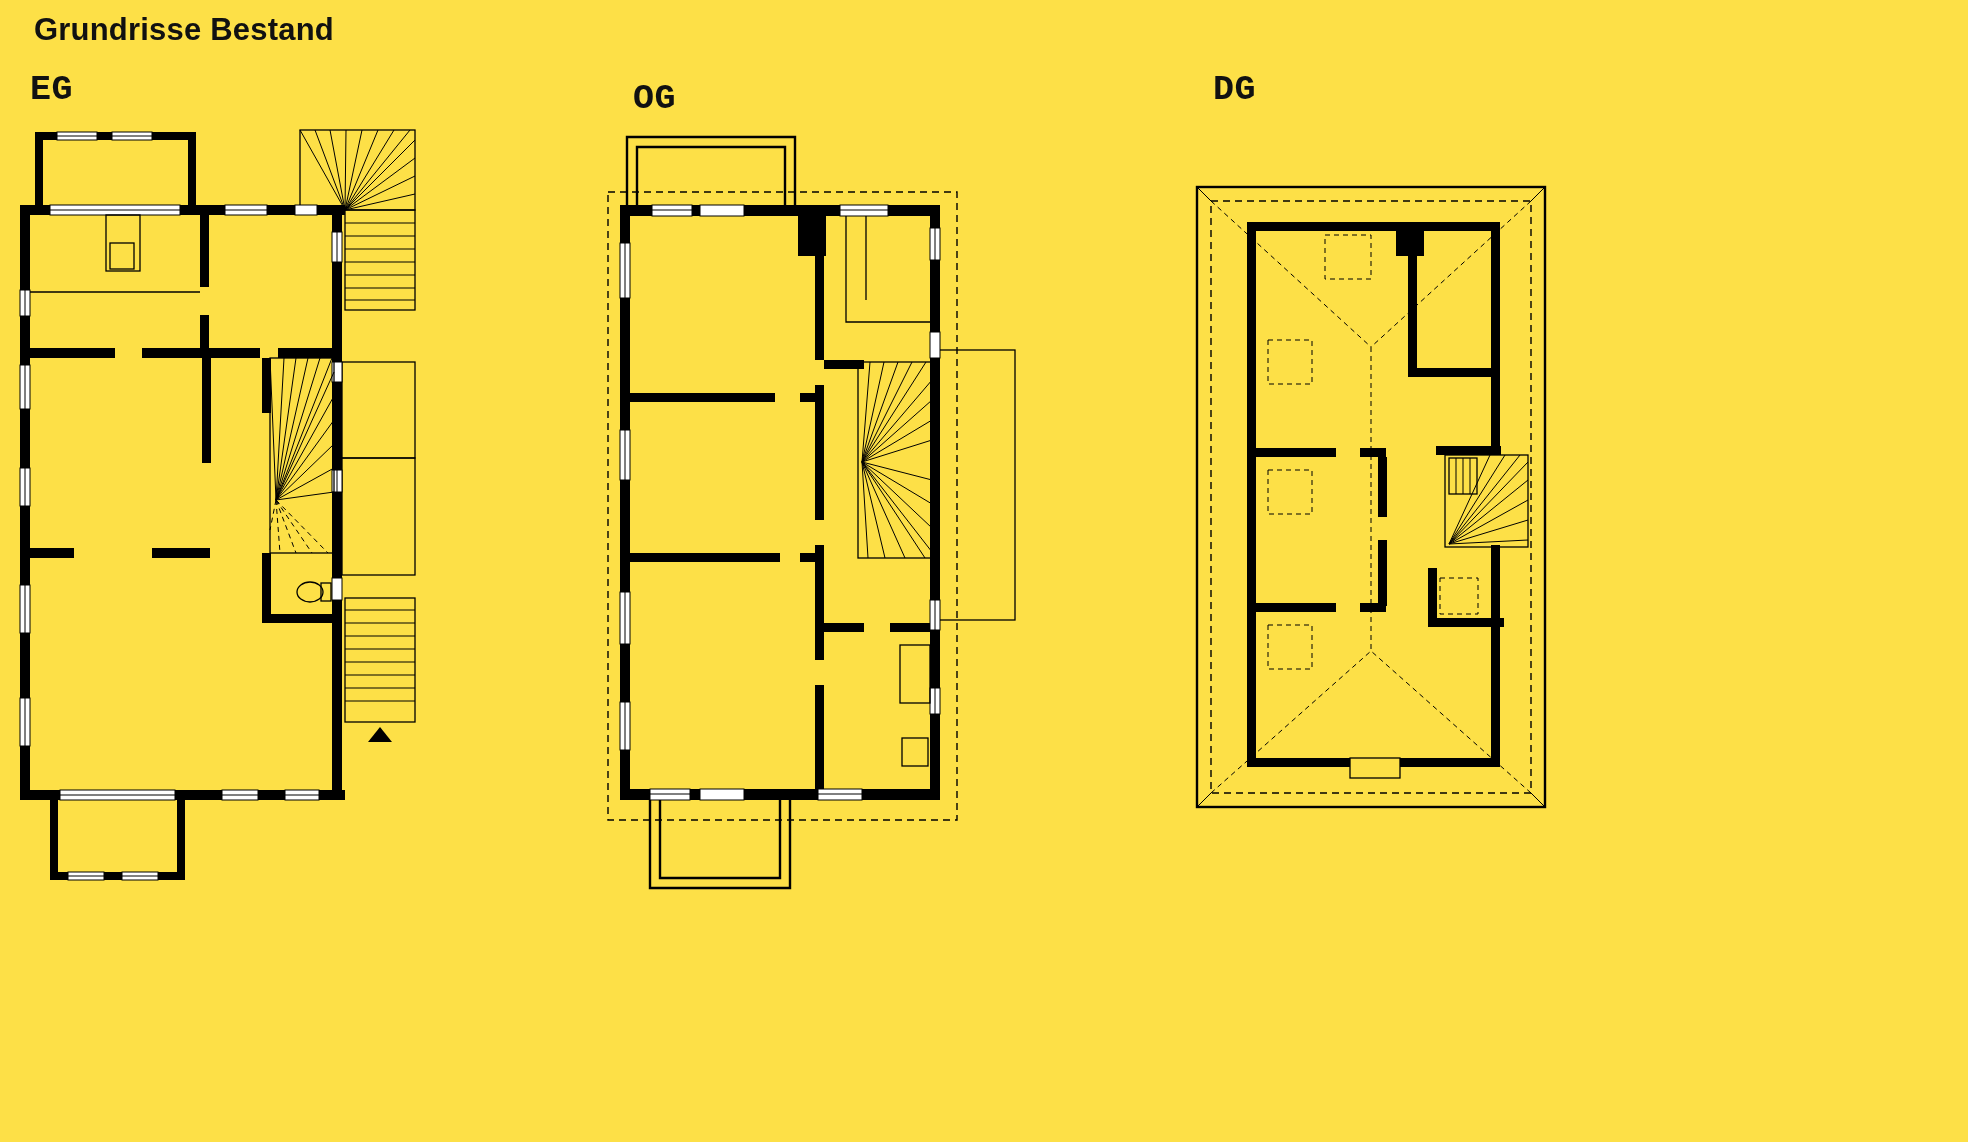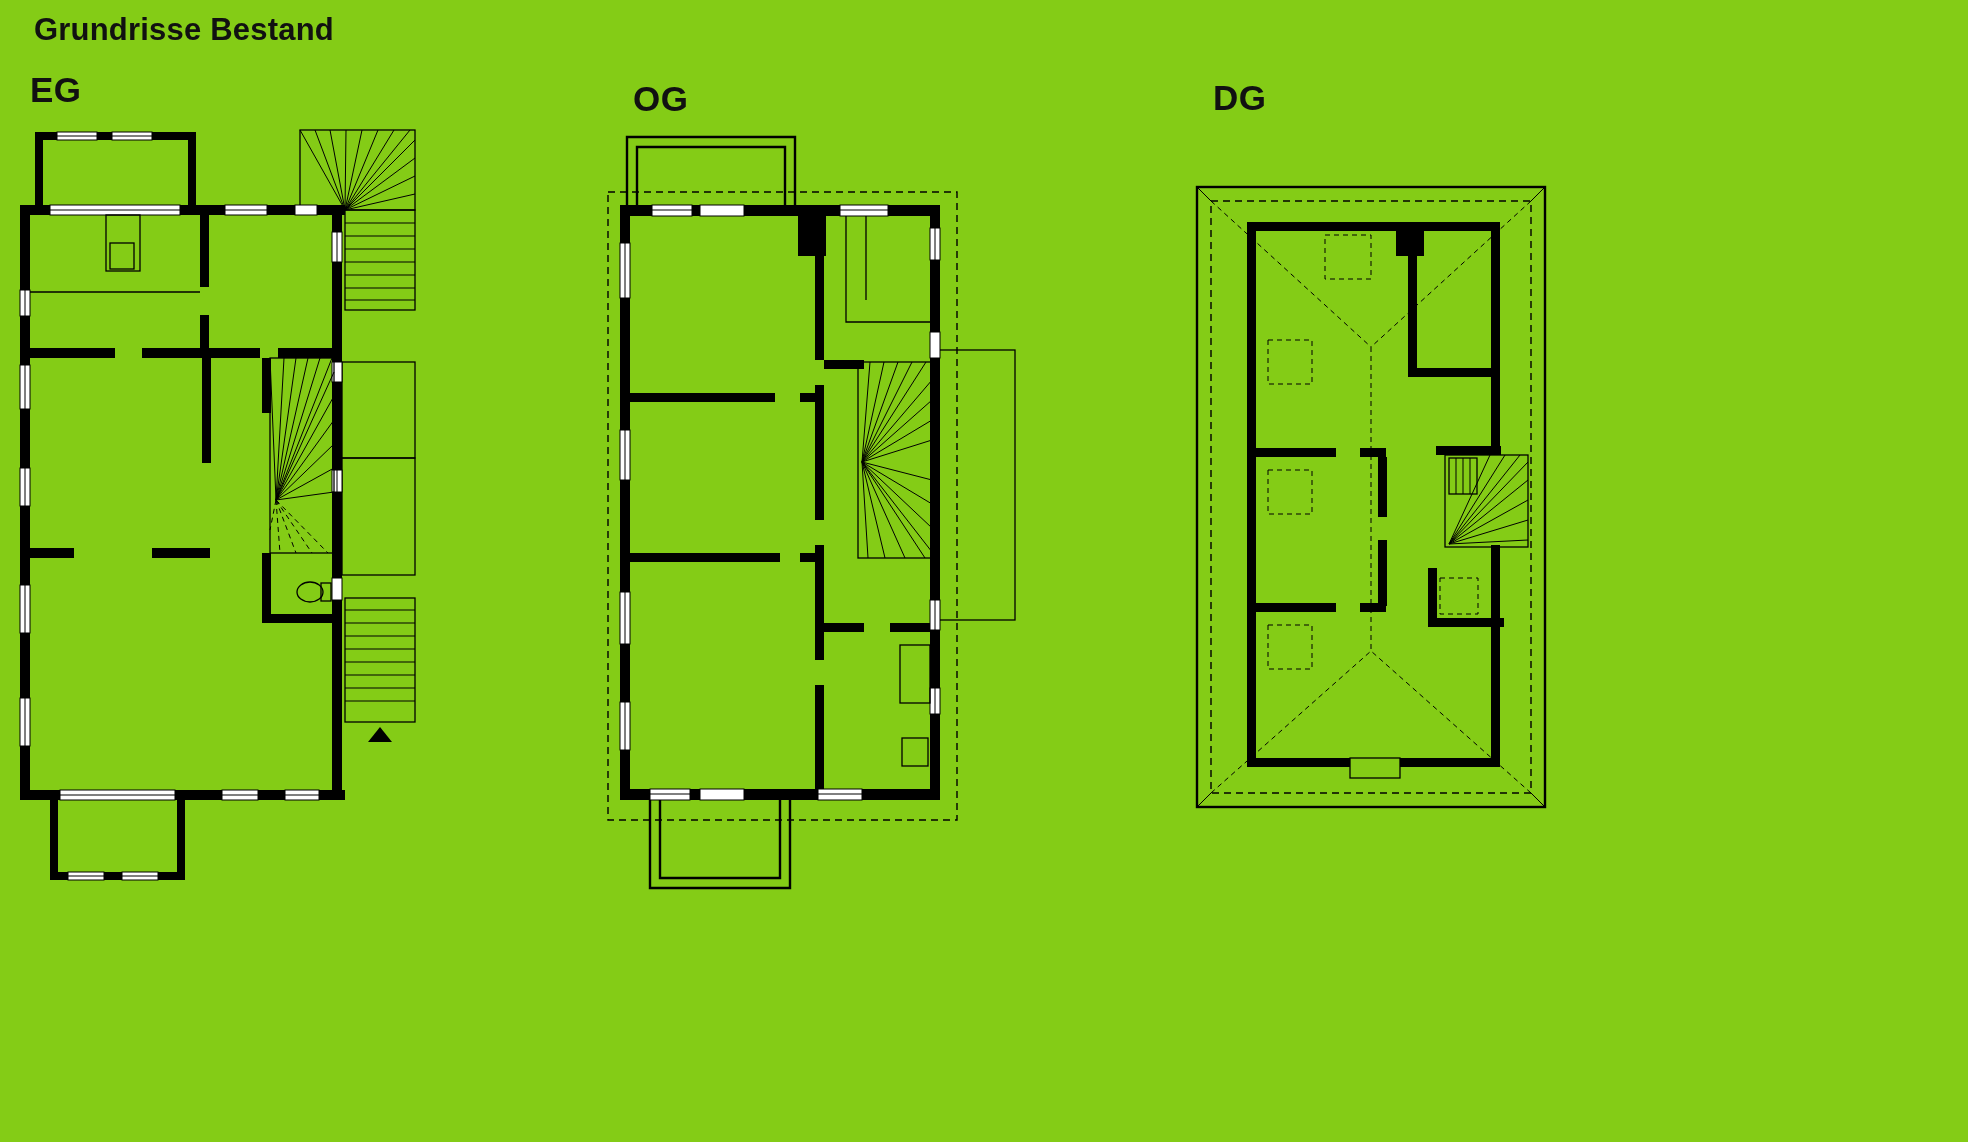--- a/index.html
+++ b/index.html
@@ -1,34 +1,34 @@
 <!DOCTYPE html>
 <html><head>
 <meta charset="utf-8">
 <style>
   html,body{margin:0;padding:0;background:#fff;}
   #page{
     position:relative;
     width:1968px;height:1142px;
-    background:#84cc16;
+    background:#fde047;
     font-family:"Liberation Sans", sans-serif;
     color:#111;
     overflow:hidden;
   }
   .page-title{
     position:absolute;left:34px;top:12px;
     font-size:31px;font-weight:700;letter-spacing:.2px;color:#111;
   }
   .plan-label{
     position:absolute;
-    font-size:35px;font-weight:700;letter-spacing:.5px;color:#111;
+    font-size:35px;font-weight:700;letter-spacing:.5px;color:#111;font-family:Liberation Mono, monospace;
   }
   #label-eg{left:30px;top:70px;}
   #label-og{left:633px;top:79px;}
-  #label-dg{left:1213px;top:78px;}
+  #label-dg{left:1213px;top:70px;}
   svg{position:absolute;}
   .thin{stroke:#000;stroke-width:1.3;fill:none;}
   .med{stroke:#000;stroke-width:2.4;fill:none;}
   .dash{stroke:#000;stroke-width:1.4;fill:none;stroke-dasharray:7 5;}
   .wall{fill:#000;stroke:none;}
   .win{fill:#fff;stroke:#000;stroke-width:1;}
   .fan{stroke:#000;stroke-width:1;fill:none;}
   .fandash{stroke:#000;stroke-width:1;fill:none;stroke-dasharray:5 4;}
 </style>
 </head>

